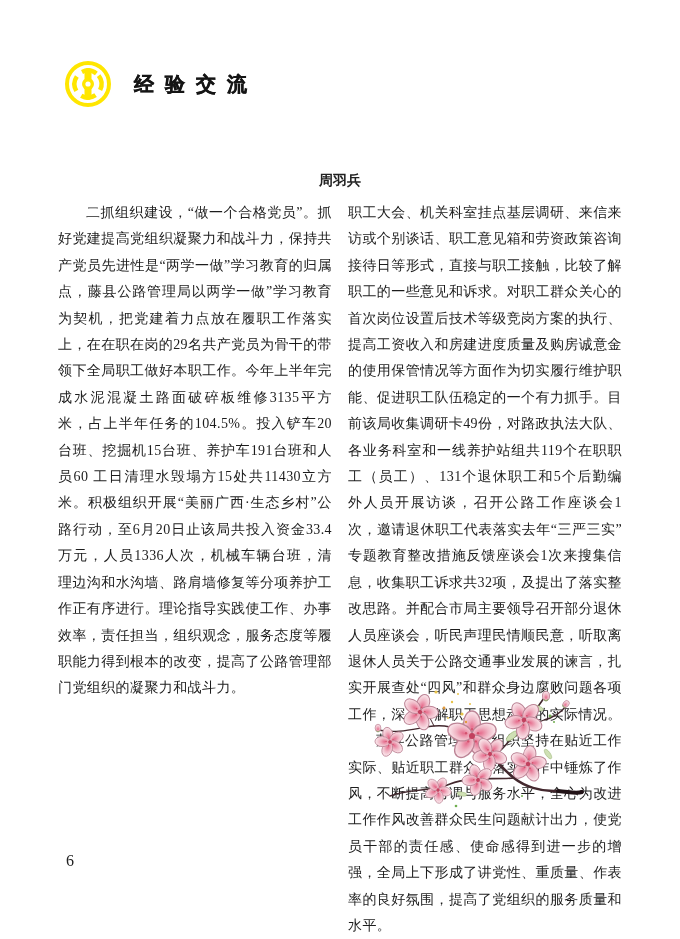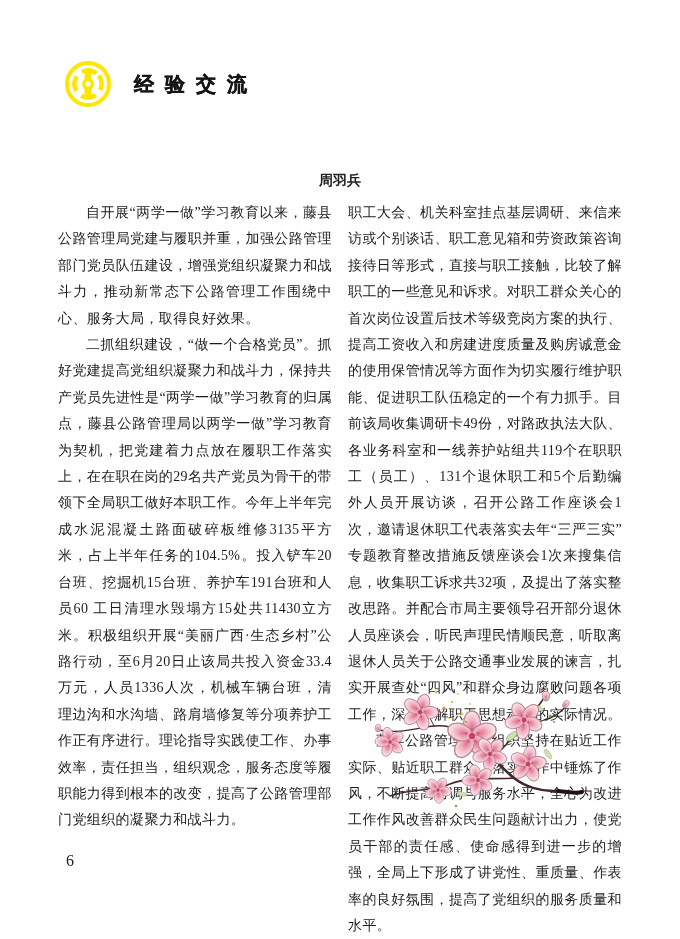--- a/index.html
+++ b/index.html
@@ -104,21 +104,20 @@
       <circle cx="24" cy="24" r="6" fill="#ffe600"></circle>
       <circle cx="24" cy="24" r="2.6" fill="#ffffff"></circle>
     </svg>
     <div class="section-label">经验交流</div>
   </div>
 
   <div class="author">周羽兵</div>
 
   <div class="columns">
     <div class="col">
-      <p>自开展“两学一做”学习教育以来，藤县公路管理局党建与履职并重，加强公路管理部门党员队伍建设，增强党组织凝聚力和战斗力，推动新常态下公路管理工作围绕中心、服务大局，取得良好效果。</p>
       <p>二抓组织建设，“做一个合格党员”。抓好党建提高党组织凝聚力和战斗力，保持共产党员先进性是“两学一做”学习教育的归属点，藤县公路管理局以两学一做”学习教育为契机，把党建着力点放在履职工作落实上，在在职在岗的29名共产党员为骨干的带领下全局职工做好本职工作。今年上半年完成水泥混凝土路面破碎板维修3135平方米，占上半年任务的104.5%。投入铲车20台班、挖掘机15台班、养护车191台班和人员60 工日清理水毁塌方15处共11430立方米。积极组织开展“美丽广西·生态乡村”公路行动，至6月20日止该局共投入资金33.4万元，人员1336人次，机械车辆台班，清理边沟和水沟墙、路肩墙修复等分项养护工作正有序进行。理论指导实践使工作、办事效率，责任担当，组织观念，服务态度等履职能力得到根本的改变，提高了公路管理部门党组织的凝聚力和战斗力。</p>
 
     </div>
     <div class="col">
       <p class="no-indent">职工大会、机关科室挂点基层调研、来信来访或个别谈话、职工意见箱和劳资政策咨询接待日等形式，直接与职工接触，比较了解职工的一些意见和诉求。对职工群众关心的首次岗位设置后技术等级竞岗方案的执行、提高工资收入和房建进度质量及购房诚意金的使用保管情况等方面作为切实履行维护职能、促进职工队伍稳定的一个有力抓手。目前该局收集调研卡49份，对路政执法大队、各业务科室和一线养护站组共119个在职职工（员工）、131个退休职工和5个后勤编外人员开展访谈，召开公路工作座谈会1次，邀请退休职工代表落实去年“三严三实”专题教育整改措施反馈座谈会1次来搜集信息，收集职工诉求共32项，及提出了落实整改思路。并配合市局主要领导召开部分退休人员座谈会，听民声理民情顺民意，听取离退休人员关于公路交通事业发展的谏言，扎实开展查处“四风”和群众身边腐败问题各项工作，深入了解职工思想动态的实际情况。</p>
       <p>藤县公路管理局党组织坚持在贴近工作实际、贴近职工群众、落实工作中锤炼了作风，不断提高协调与服务水平，全心为改进工作作风改善群众民生问题献计出力，使党员干部的责任感、使命感得到进一步的增强，全局上下形成了讲党性、重质量、作表率的良好氛围，提高了党组织的服务质量和水平。</p>
 
     </div>
   </div>
 

